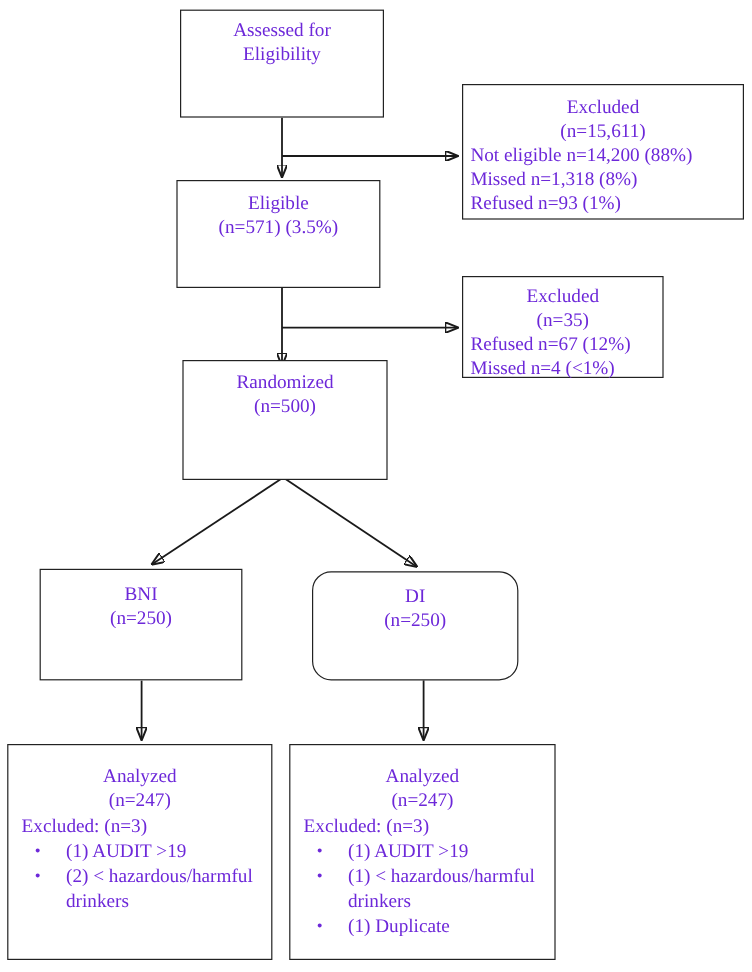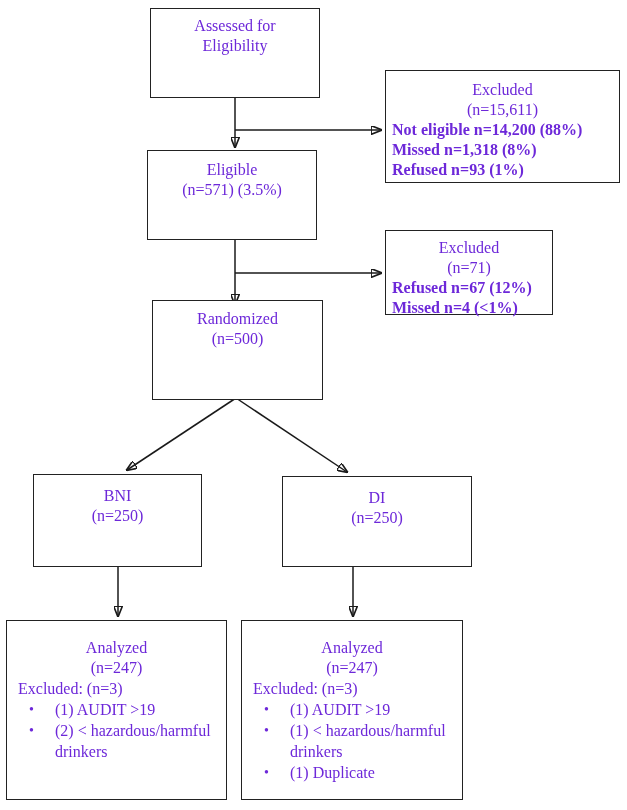--- a/index.html
+++ b/index.html
@@ -16,31 +16,31 @@
   }
   .box {
     position: absolute;
     box-sizing: border-box;
     border: 1.5px solid #222222;
     background: #ffffff;
     line-height: 20px;
   }
   .center { text-align: center; }
   .box .line { white-space: nowrap; }
-  .left-block { text-align: left; padding-left: 6px; padding-right: 2px; font-weight: bold; }
+  .left-block { text-align: left; padding-left: 6px; padding-right: 2px; }
   .left-block .line { white-space: nowrap; }
 
   
   .b-assessed   { left: 150px; top: 8px;   width: 170px; height: 90px;  padding-top: 7px; }
   .b-excluded1  { left: 385px; top: 70px;  width: 235px; height: 113px; padding-top: 9px; }
   .b-eligible   { left: 147px; top: 150px; width: 170px; height: 90px;  padding-top: 9px; }
   .b-excluded2  { left: 385px; top: 230px; width: 168px; height: 85px;  padding-top: 7px; }
   .b-randomized { left: 152px; top: 300px; width: 171px; height: 100px;  padding-top: 8px; }
   .b-bni        { left: 33px;  top: 474px; width: 169px; height: 93px;  padding-top: 11px; }
-  .b-di         { left: 282px; top: 476px; width: 190px; height: 91px;  padding-top: 11px; }
+  .b-di         { left: 260px; top: 476px; width: 172px; height: 91px;  padding-top: 11px; border-radius: 16px; }
   .b-analyzed-bni { left: 6px;   top: 620px; width: 221px; height: 180px; padding-top: 17px; }
   .b-analyzed-di  { left: 241px; top: 620px; width: 222px; height: 180px; padding-top: 17px; }
 
   .analyzed-detail {
     text-align: left;
     padding-left: 11px;
     padding-right: 2px;
     line-height: 21px;
   }
   .bullet-row { display: flex; align-items: flex-start; }
@@ -102,21 +102,21 @@
   </div>
 
   <div class="box center b-eligible">
     <div class="line">Eligible</div>
     <div class="line">(n=571) (3.5%)</div>
   </div>
 
   <div class="box b-excluded2">
     <div class="center">
       <div class="line">Excluded</div>
-      <div class="line">(n=71)</div>
+      <div class="line">(n=35)</div>
     </div>
     <div class="left-block">
       <div class="line">Refused n=67 (12%)</div>
       <div class="line">Missed n=4 (&lt;1%)</div>
     </div>
   </div>
 
   <div class="box center b-randomized">
     <div class="line">Randomized</div>
     <div class="line">(n=500)</div>

